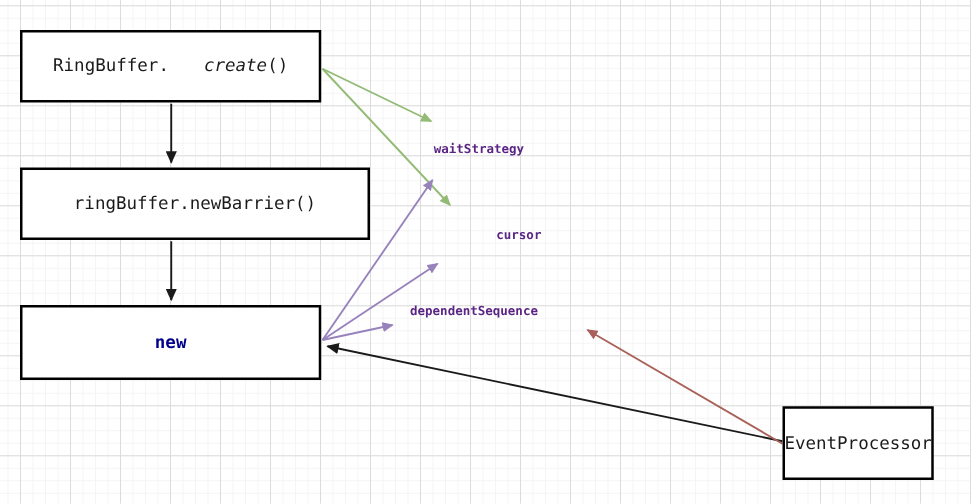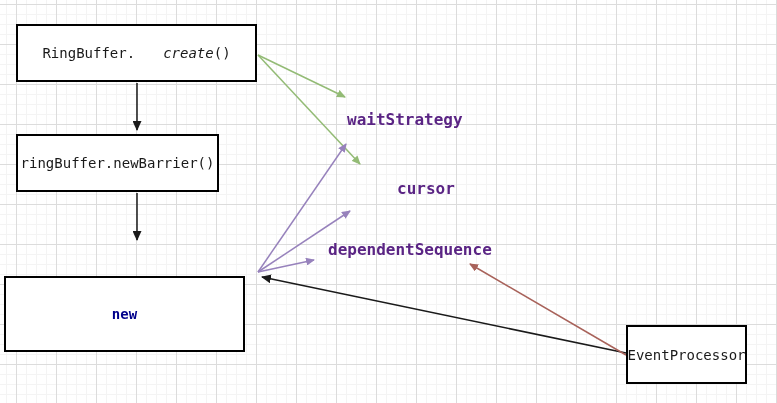--- a/index.html
+++ b/index.html
@@ -38,21 +38,21 @@
     align-items: center;
     justify-content: center;
     font-size: 14px;
     color: #1a1a1a;
     white-space: pre;
   }
   .seg-italic { font-style: italic; margin-left: 28px; }
   .seg-keyword { font-weight: bold; }
   .flow-label {
     position: absolute;
-    font-size: 16px;
+    font-size: 10px;
     font-weight: bold;
     white-space: pre;
     line-height: 16px;
   }
 </style>
 </head>
 <body>
 
 <div class="canvas">
 
@@ -79,25 +79,25 @@
       <line x1="258" y1="272" x2="350" y2="211" stroke="#9782bc" stroke-width="1.5" marker-end="url(#arrow-purple)"></line>
       <line x1="258" y1="272" x2="314" y2="260" stroke="#9782bc" stroke-width="1.5" marker-end="url(#arrow-purple)"></line>
       <line x1="626" y1="353" x2="262" y2="277" stroke="#1a1a1a" stroke-width="1.5" marker-end="url(#arrow-black)"></line>
       <line x1="626" y1="355" x2="470" y2="264" stroke="#a8625a" stroke-width="1.5" marker-end="url(#arrow-red)"></line>
     </svg>
 
   <div class="node" style="left: 16px; top: 24px; width: 241px; height: 58px;">
     <span>RingBuffer.</span><span class="seg-italic">create</span><span>()</span>
   </div>
 
-  <div class="node" style="left: 16px; top: 134px; width: 203px; height: 58px;">
+  <div class="node" style="left: 16px; top: 134px; width: 280px; height: 58px;">
     <span>ringBuffer.newBarrier()</span>
   </div>
 
-  <div class="node" style="left: 4px; top: 244px; width: 241px; height: 76px; margin-top: 32px;">
+  <div class="node" style="left: 16px; top: 244px; width: 241px; height: 60px;">
     <span class="seg-keyword" style="color: rgb(0, 0, 139);">new</span>
   </div>
 
   <div class="node" style="left: 626px; top: 325px; width: 121px; height: 59px;">
     <span>EventProcessor</span>
   </div>
 
   <div class="flow-label" style="left: 347px; top: 112px; color: rgb(90, 36, 132);">waitStrategy</div>
   <div class="flow-label" style="left: 361px; top: 181px; color: rgb(90, 36, 132); margin-left: 36px;">cursor</div>
   <div class="flow-label" style="left: 328px; top: 242px; color: rgb(90, 36, 132);">dependentSequence</div>

